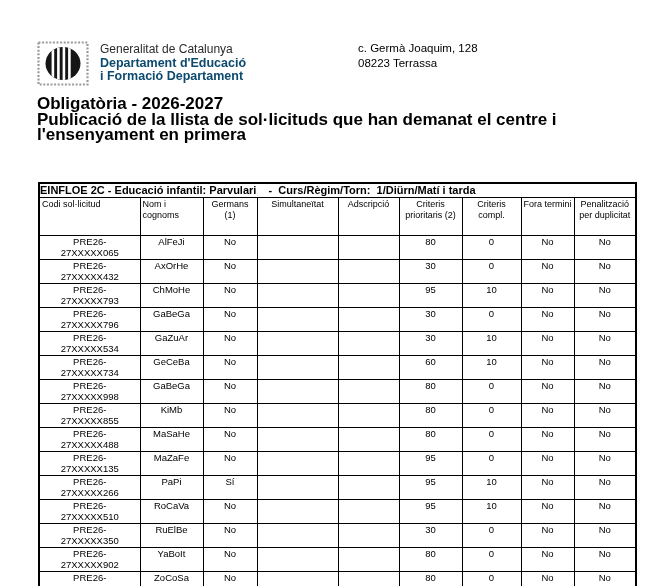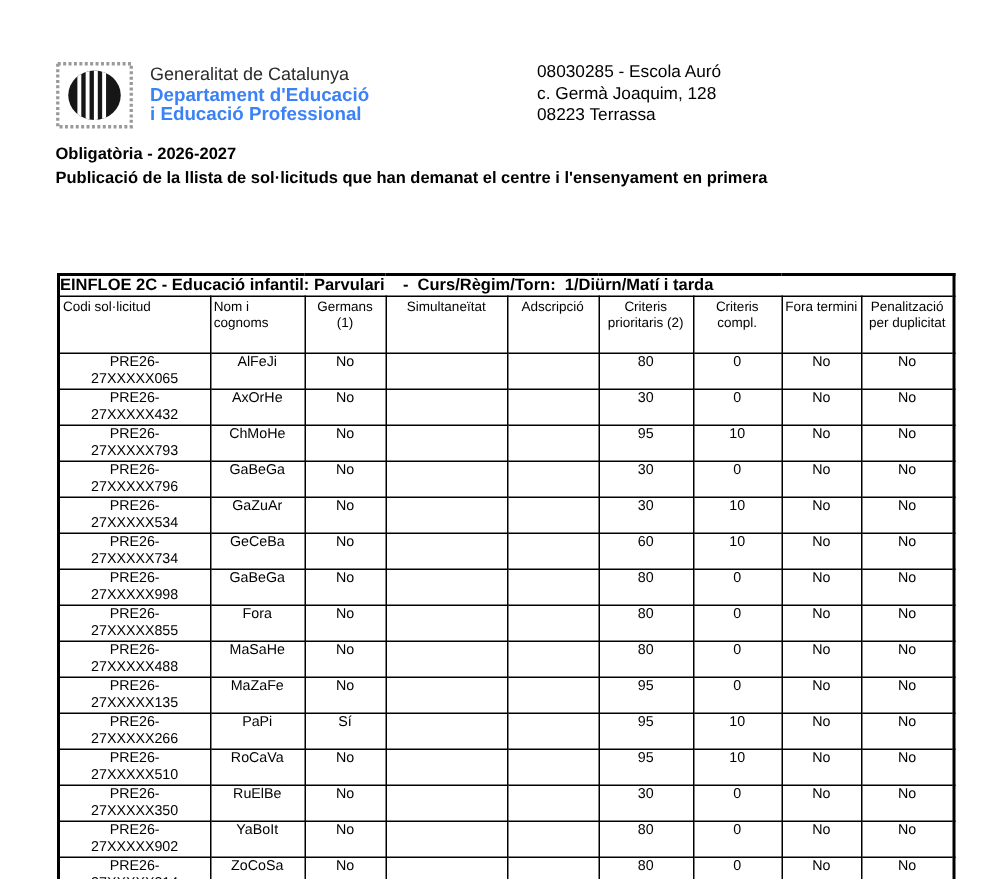--- a/index.html
+++ b/index.html
@@ -11,27 +11,27 @@
     background: #ffffff;
     font-family: "Liberation Sans", sans-serif;
     color: #000;
   }
   .page { position: relative; width: 667px; height: 490px; background: #fff; }
 
   
   .brand { position: absolute; left: 37px; top: 41px; display: flex; align-items: flex-start; }
   .brand-logo { flex: 0 0 auto; }
   .brand-text { margin-left: 11px; padding-top: 2px; font-size: 12px; line-height: 13.5px; color: #2b2b2b; }
-  .brand-text .bold { font-weight: bold; font-size: 12.5px; color: #3b82f6; }
+  .brand-text .bold { font-weight: bold; font-size: 12.5px; color: #0c4a6e; }
 
   
   .school { position: absolute; left: 358px; top: 41px; font-size: 11.5px; line-height: 14.5px; }
 
   
-  .doc-title { position: absolute; left: 37px; top: 96px; width: 615px; font-weight: bold; font-size: 11px; line-height: 15.5px; }
+  .doc-title { position: absolute; left: 37px; top: 96px; width: 615px; font-weight: bold; font-size: 17px; line-height: 15.5px; }
 
   
   .ltable {
     position: absolute; left: 38px; top: 182px;
     width: 597px;
     border-collapse: collapse;
     table-layout: fixed;
     border: 2px solid #000;
   }
   .ltable td, .ltable th { border: 1px solid #000; vertical-align: top; overflow: hidden; }
@@ -67,26 +67,25 @@
           <rect x="14.6" y="4" width="2.6" height="37"></rect>
           <rect x="20.1" y="4" width="2.6" height="37"></rect>
           <rect x="25.6" y="4" width="2.6" height="37"></rect>
           <rect x="31.1" y="4" width="2.6" height="37"></rect>
         </g>
       </svg>
     </div>
     <div class="brand-text">
       <div>Generalitat de Catalunya</div>
       <div class="bold">Departament d'Educació</div>
-      <div class="bold">i Educació Professional</div>
+      <div class="bold">i Formació Departament</div>
     </div>
   </div>
 
   <div class="school">
-    <div>08030285 - Escola Auró</div>
     <div>c. Germà Joaquim, 128</div>
     <div>08223 Terrassa</div>
   </div>
 
   <div class="doc-title">
     <div>Obligatòria - 2026-2027</div>
     <div>Publicació de la llista de sol·licituds que han demanat el centre i l'ensenyament en primera</div>
   </div>
 
   <table class="ltable">
@@ -214,21 +213,21 @@
           <td class="data">80</td>
           <td class="data">0</td>
           <td class="data">No</td>
           <td class="data">No</td>
         </tr>
         <tr>
           <td class="data">
             <div>PRE26-</div>
             <div>27XXXXX855</div>
           </td>
-          <td class="data name">Fora</td>
+          <td class="data name">KiMb</td>
           <td class="data">No</td>
           <td class="data"></td>
           <td class="data"></td>
           <td class="data">80</td>
           <td class="data">0</td>
           <td class="data">No</td>
           <td class="data">No</td>
         </tr>
         <tr>
           <td class="data">

